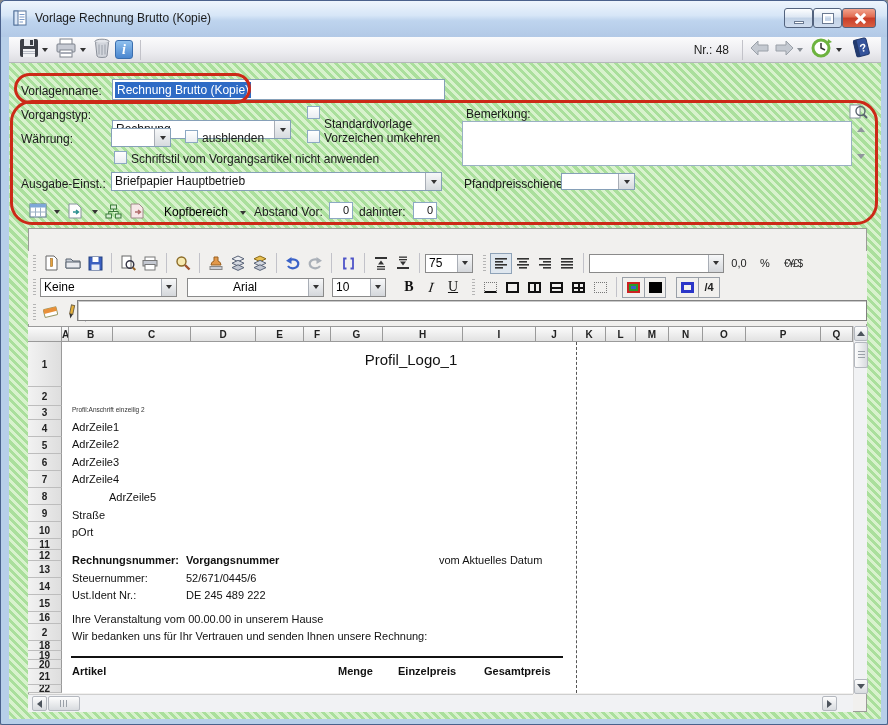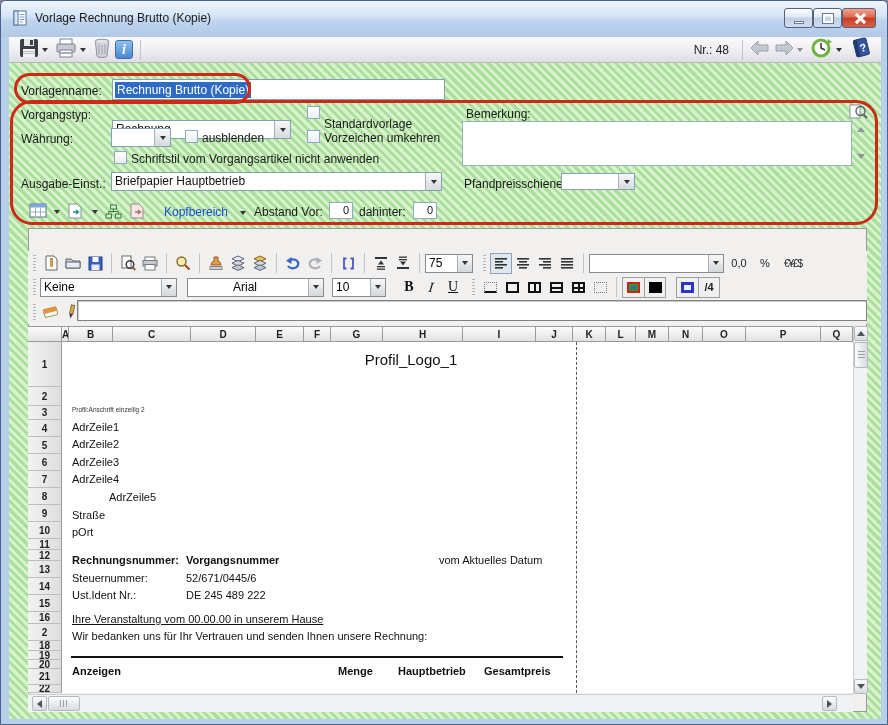--- a/index.html
+++ b/index.html
@@ -93,21 +93,21 @@
   .grip-dots.h{left:11px;top:3px;width:9px;height:7px;
     background:repeating-linear-gradient(90deg,#9aa0a8 0 1px,transparent 1px 3px);}
   .tri{width:0;height:0;}
   .tri.up{border-left:4px solid transparent;border-right:4px solid transparent;border-bottom:5px solid #4c535c;}
   .tri.down{border-left:4px solid transparent;border-right:4px solid transparent;border-top:5px solid #4c535c;}
   .tri.left{border-top:4px solid transparent;border-bottom:4px solid transparent;border-right:5px solid #4c535c;}
   .tri.right{border-top:4px solid transparent;border-bottom:4px solid transparent;border-left:5px solid #4c535c;}
   .info-icon{width:18px;height:19px;border-radius:3px;background:linear-gradient(#8fc0ee,#4a86cf);
     border:1px solid #3a6eae;color:#fff;font-family:"Liberation Serif",serif;font-weight:bold;font-style:italic;
     font-size:14px;display:flex;align-items:center;justify-content:center;position:relative;}
-  .kopf-label{font-size:12px;color:#1d4ed8;}
+  .kopf-label{font-size:12px;color:#000000;}
 </style>
 </head>
 <body>
 
 <div class="screen">
 
   <div class="titlebar">
     <span class="win-icon">
       <svg width="16" height="16">
           <rect x="2" y="1" width="12" height="14" fill="#fff" stroke="#56749c"></rect>
@@ -581,26 +581,26 @@
   <div class="doc" style="left:71px;top:490px;margin-left:37px;">AdrZeile5</div>
   <div class="doc" style="left:71px;top:508px;">Straße</div>
   <div class="doc" style="left:71px;top:525px;">pOrt</div>
   <div class="doc b" style="left:71px;top:553px;">Rechnungsnummer:</div>
   <div class="doc b" style="left:185px;top:553px;">Vorgangsnummer</div>
   <div class="doc" style="left:438px;top:553px;">vom  Aktuelles Datum</div>
   <div class="doc" style="left:71px;top:571px;">Steuernummer:</div>
   <div class="doc" style="left:185px;top:571px;">52/671/0445/6</div>
   <div class="doc" style="left:71px;top:588px;">Ust.Ident Nr.:</div>
   <div class="doc" style="left:185px;top:588px;">DE 245 489 222</div>
-  <div class="doc" style="left:71px;top:612px;text-decoration:underline;">Ihre Veranstaltung vom 00.00.00 in unserem Hause</div>
+  <div class="doc" style="left:71px;top:612px;">Ihre Veranstaltung vom 00.00.00 in unserem Hause</div>
   <div class="doc" style="left:71px;top:629px;">Wir bedanken uns für Ihr Vertrauen und senden Ihnen unsere Rechnung:</div>
   <div class="docline"></div>
-  <div class="doc b" style="left:71px;top:664px;">Anzeigen</div>
+  <div class="doc b" style="left:71px;top:664px;">Artikel</div>
   <div class="doc b" style="left:337px;top:664px;">Menge</div>
-  <div class="doc b" style="left:397px;top:664px;">Hauptbetrieb</div>
+  <div class="doc b" style="left:397px;top:664px;">Einzelpreis</div>
   <div class="doc b" style="left:483px;top:664px;">Gesamtpreis</div>
   <div class="pagebreak"></div>
 
   <div class="vsb">
     <div class="sb-btn" style="left:0;top:0;width:14px;height:15px;">
         <span class="tri up"></span>
       </div>
     <div class="thumb" style="left:0;top:16px;width:14px;height:26px;">
         <span class="grip-dots"></span>
       </div>

